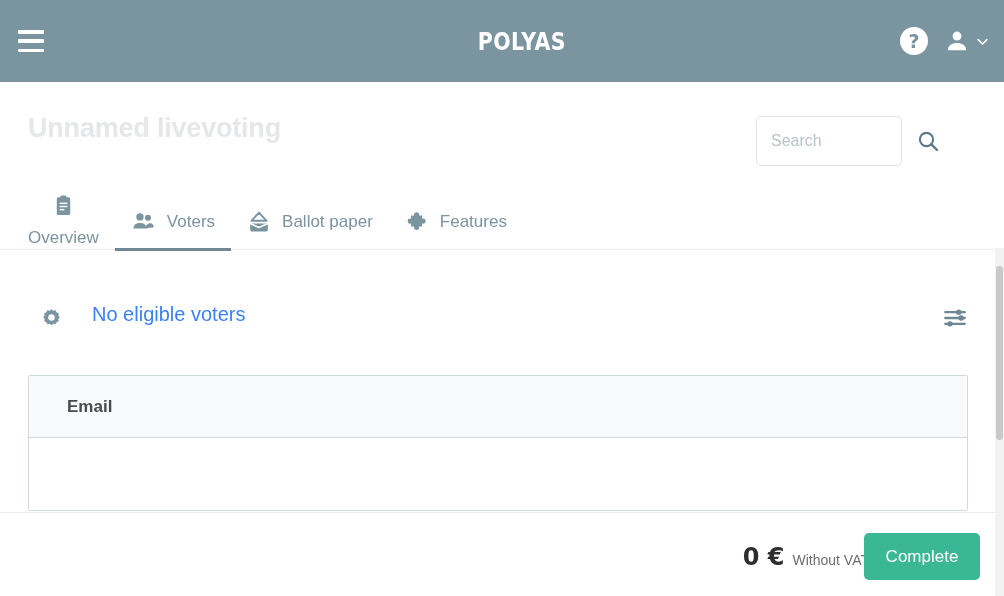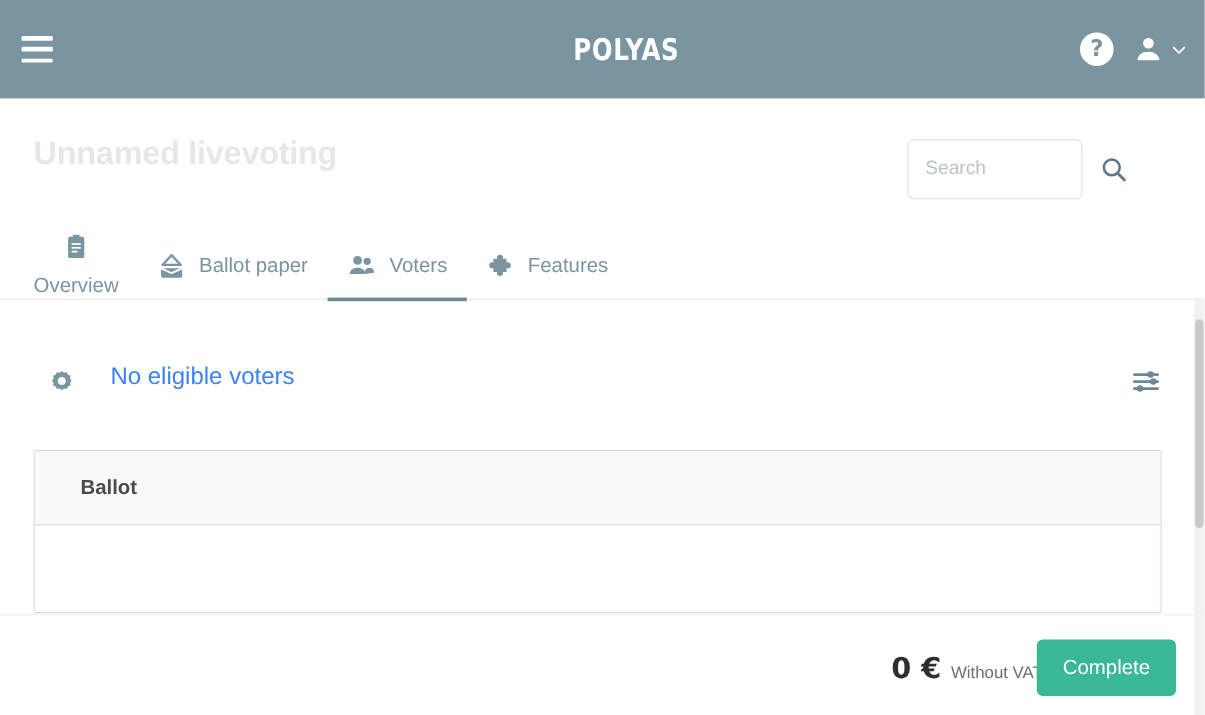--- a/index.html
+++ b/index.html
@@ -214,37 +214,37 @@
       <svg width="23" height="23" viewBox="0 0 24 24">
         <rect x="5" y="3.5" width="14" height="18.5" rx="1.6" fill="#7a94a0"></rect>
         <rect x="9" y="1.6" width="6" height="3.6" rx="1" fill="#7a94a0"></rect>
         <rect x="8" y="9" width="8" height="1.5" fill="#ffffff"></rect>
         <rect x="8" y="12.3" width="8" height="1.5" fill="#ffffff"></rect>
         <rect x="8" y="15.6" width="5" height="1.5" fill="#ffffff"></rect>
       </svg>
       <span class="tab-label">Overview</span>
     </div>
 
-    <div class="tab">
-      <svg width="24" height="24" viewBox="0 0 24 24">
-        <path d="M12 2.6l7.6 8.2H4.4z" fill="none" stroke="#7a94a0" stroke-width="1.9" stroke-linejoin="round"></path>
-        <path d="M3.2 13.6h17.6v6.2a1.6 1.6 0 01-1.6 1.6H4.8a1.6 1.6 0 01-1.6-1.6z" fill="#7a94a0"></path>
-        <path d="M3.2 13.6l8.8 4 8.8-4" fill="none" stroke="#ffffff" stroke-width="1.6" stroke-linejoin="round"></path>
-      </svg>
-      <span class="tab-label">Ballot paper</span>
-    </div>
-
     <div class="tab active">
       <svg width="25" height="25" viewBox="0 0 24 24">
         <circle cx="8.6" cy="7.6" r="3.5" fill="#7a94a0"></circle>
         <circle cx="16.3" cy="8.4" r="2.9" fill="#7a94a0"></circle>
         <path d="M2.4 18.6c0-3.4 2.8-5.1 6.2-5.1s6.2 1.7 6.2 5.1z" fill="#7a94a0"></path>
         <path d="M14.1 18.6c0-2.8 1.5-5 4.4-5 2.2 0 3.3 1.6 3.3 4z" fill="#7a94a0"></path>
       </svg>
       <span class="tab-label">Voters</span>
+    </div>
+
+    <div class="tab">
+      <svg width="24" height="24" viewBox="0 0 24 24">
+        <path d="M12 2.6l7.6 8.2H4.4z" fill="none" stroke="#7a94a0" stroke-width="1.9" stroke-linejoin="round"></path>
+        <path d="M3.2 13.6h17.6v6.2a1.6 1.6 0 01-1.6 1.6H4.8a1.6 1.6 0 01-1.6-1.6z" fill="#7a94a0"></path>
+        <path d="M3.2 13.6l8.8 4 8.8-4" fill="none" stroke="#ffffff" stroke-width="1.6" stroke-linejoin="round"></path>
+      </svg>
+      <span class="tab-label">Ballot paper</span>
     </div>
 
     <div class="tab">
       <svg width="24" height="24" viewBox="0 0 24 24">
         <path d="M9.6 2.2c1.5 0 2.6 1 2.6 2.2 0 .5-.2.9-.4 1.2h3.3v3.3c.4-.3.8-.4 1.3-.4 1.3 0 2.3 1.1 2.3 2.6s-1 2.6-2.3 2.6c-.5 0-.9-.2-1.3-.4v3.3h-3.3c.2.3.4.7.4 1.2 0 1.3-1.1 2.2-2.6 2.2s-2.6-.9-2.6-2.2c0-.5.2-.9.4-1.2H4.1v-3.3c-.3.2-.7.4-1.2.4-1.3 0-2.2-1.1-2.2-2.6s.9-2.6 2.2-2.6c.5 0 .9.1 1.2.4V5.6h3.3c-.2-.3-.4-.7-.4-1.2 0-1.2 1.1-2.2 2.6-2.2z" fill="#7a94a0" transform="translate(2,0)"></path>
       </svg>
       <span class="tab-label">Features</span>
     </div>
 
     <div class="tab-spacer"></div>
@@ -266,21 +266,21 @@
       <path d="M3 6.6h18M3 12h18M3 17.4h18" stroke="#6d8793" stroke-width="2.1" stroke-linecap="round"></path>
       <circle cx="15.5" cy="6.6" r="2.5" fill="#6d8793"></circle>
       <circle cx="17.6" cy="12" r="2.5" fill="#6d8793"></circle>
       <circle cx="7.4" cy="17.4" r="2.5" fill="#6d8793"></circle>
     </svg>
   </button>
 </div>
 
 <div class="voter-table">
   <div class="table-head">
-    <div class="th">Ballot</div>
+    <div class="th">Email</div>
   </div>
   <div class="table-body-row"></div>
 </div>
 
 <div class="footer-divider"></div>
 <div class="footer">
   <div class="price-block">
     <span class="price-amount">0 €</span>
     <span class="price-note">Without VAT</span>
   </div>

